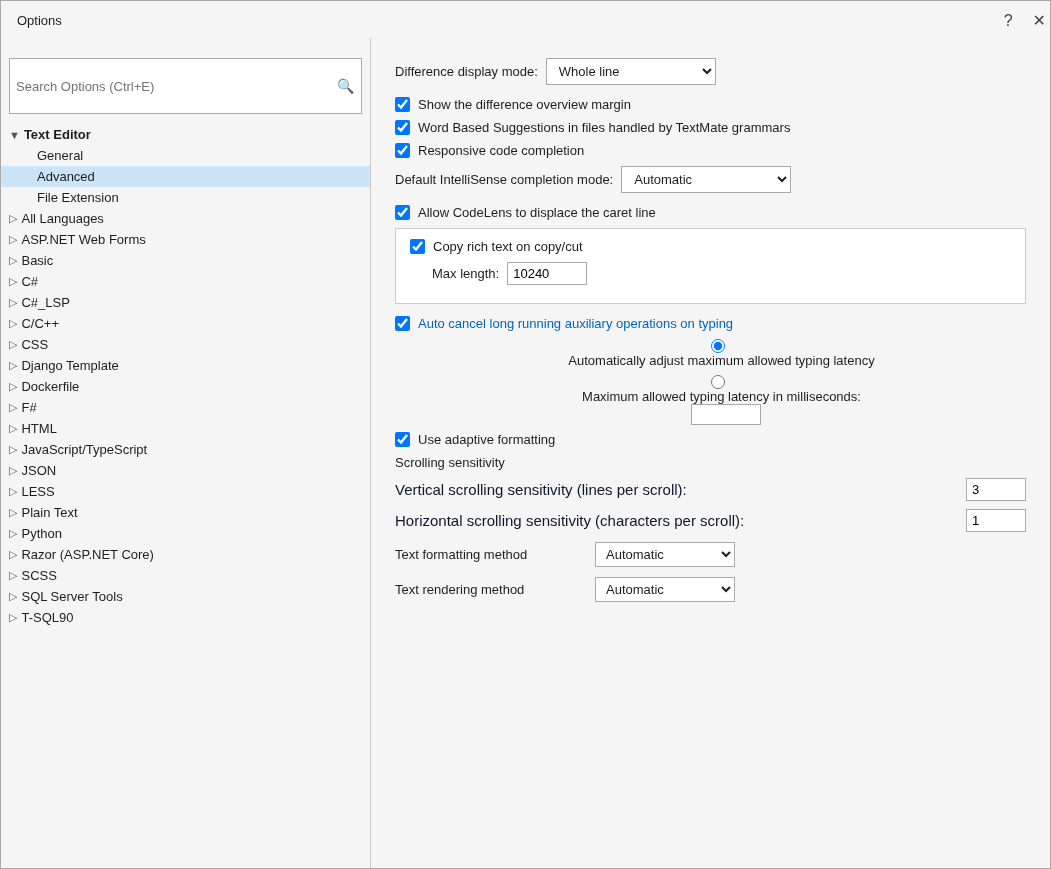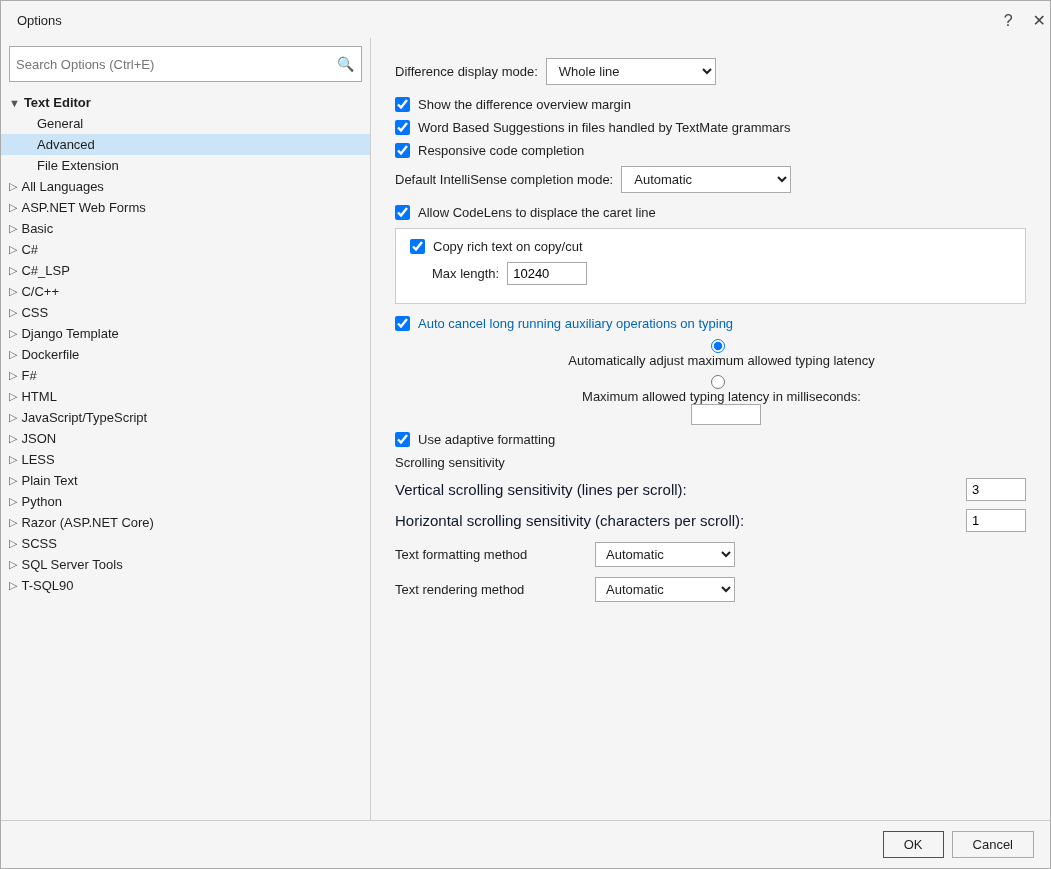--- a/index.html
+++ b/index.html
@@ -56,26 +56,26 @@
     .sidebar {
       width: 370px;
       min-width: 370px;
       background: #f5f5f5;
       border-right: 1px solid #ccc;
       display: flex;
       flex-direction: column;
       padding-top: 8px;
     }
     .search-box {
-      margin: 0 8px 8px 8px;
-      display: flex;
-      align-items: center;
-      border: 1px solid #aaa;
-      background: white;
-      padding: 9px 6px;
+      margin: 12px 8px 8px 8px;
+      display: flex;
+      align-items: center;
+      border: 1px solid #aaa;
+      background: white;
+      padding: 19px 6px;
     }
     .search-input {
       border: none;
       outline: none;
       flex: 1;
       font-size: 13px;
       color: #888;
       background: transparent;
     }
     .search-icon {
@@ -473,17 +473,13 @@
         <label>Text rendering method</label>
         <select>
           <option>Automatic</option>
           <option>Manual</option>
         </select>
       </div>
 
     </div>
   </div>
 
-  <div class="dialog-footer">
-    <button class="footer-btn primary">OK</button>
-    <button class="footer-btn">Cancel</button>
-  </div>
 </div>
 
 </body></html>

